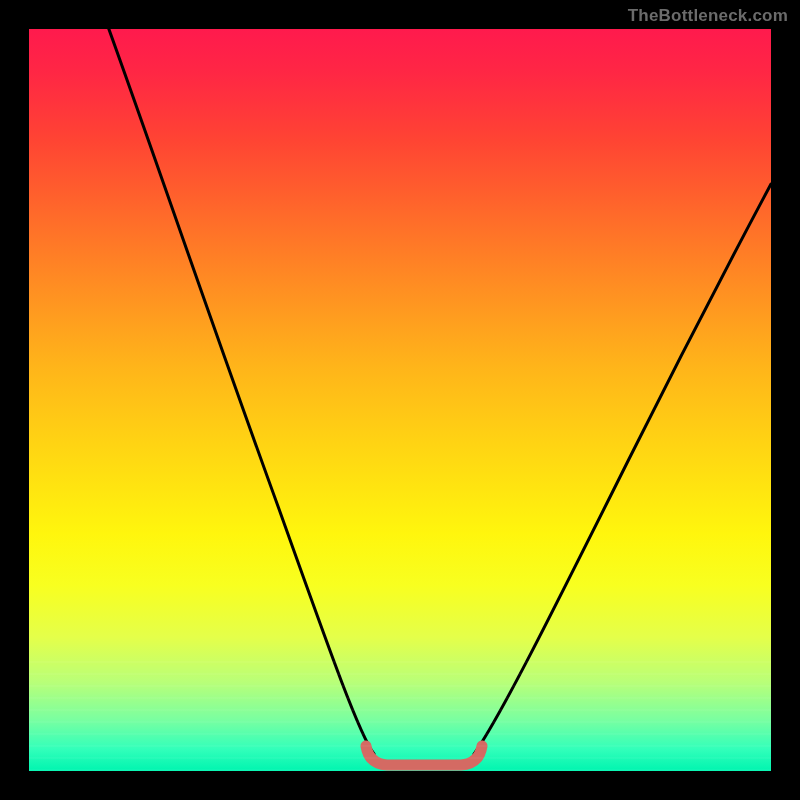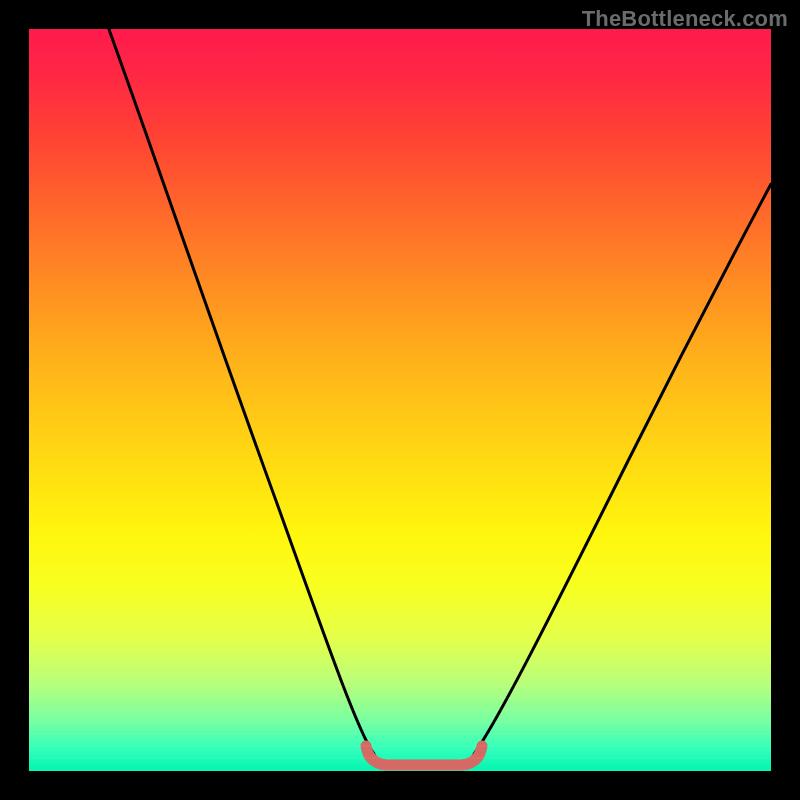--- a/index.html
+++ b/index.html
@@ -58,21 +58,21 @@
     left: 0; top: 0;
     width: 742px;
     height: 742px;
     overflow: visible;
   }
   .watermark {
     position: absolute;
     top: 6px;
     right: 12px;
     font-family: Arial, Helvetica, sans-serif;
-    font-size: 22px;
+    font-size: 17px;
     font-weight: 600;
     color: #6b6b6b;
     letter-spacing: 0.2px;
     user-select: none;
   }
 </style>
 </head>
 <body>
 
 <div class="frame">

